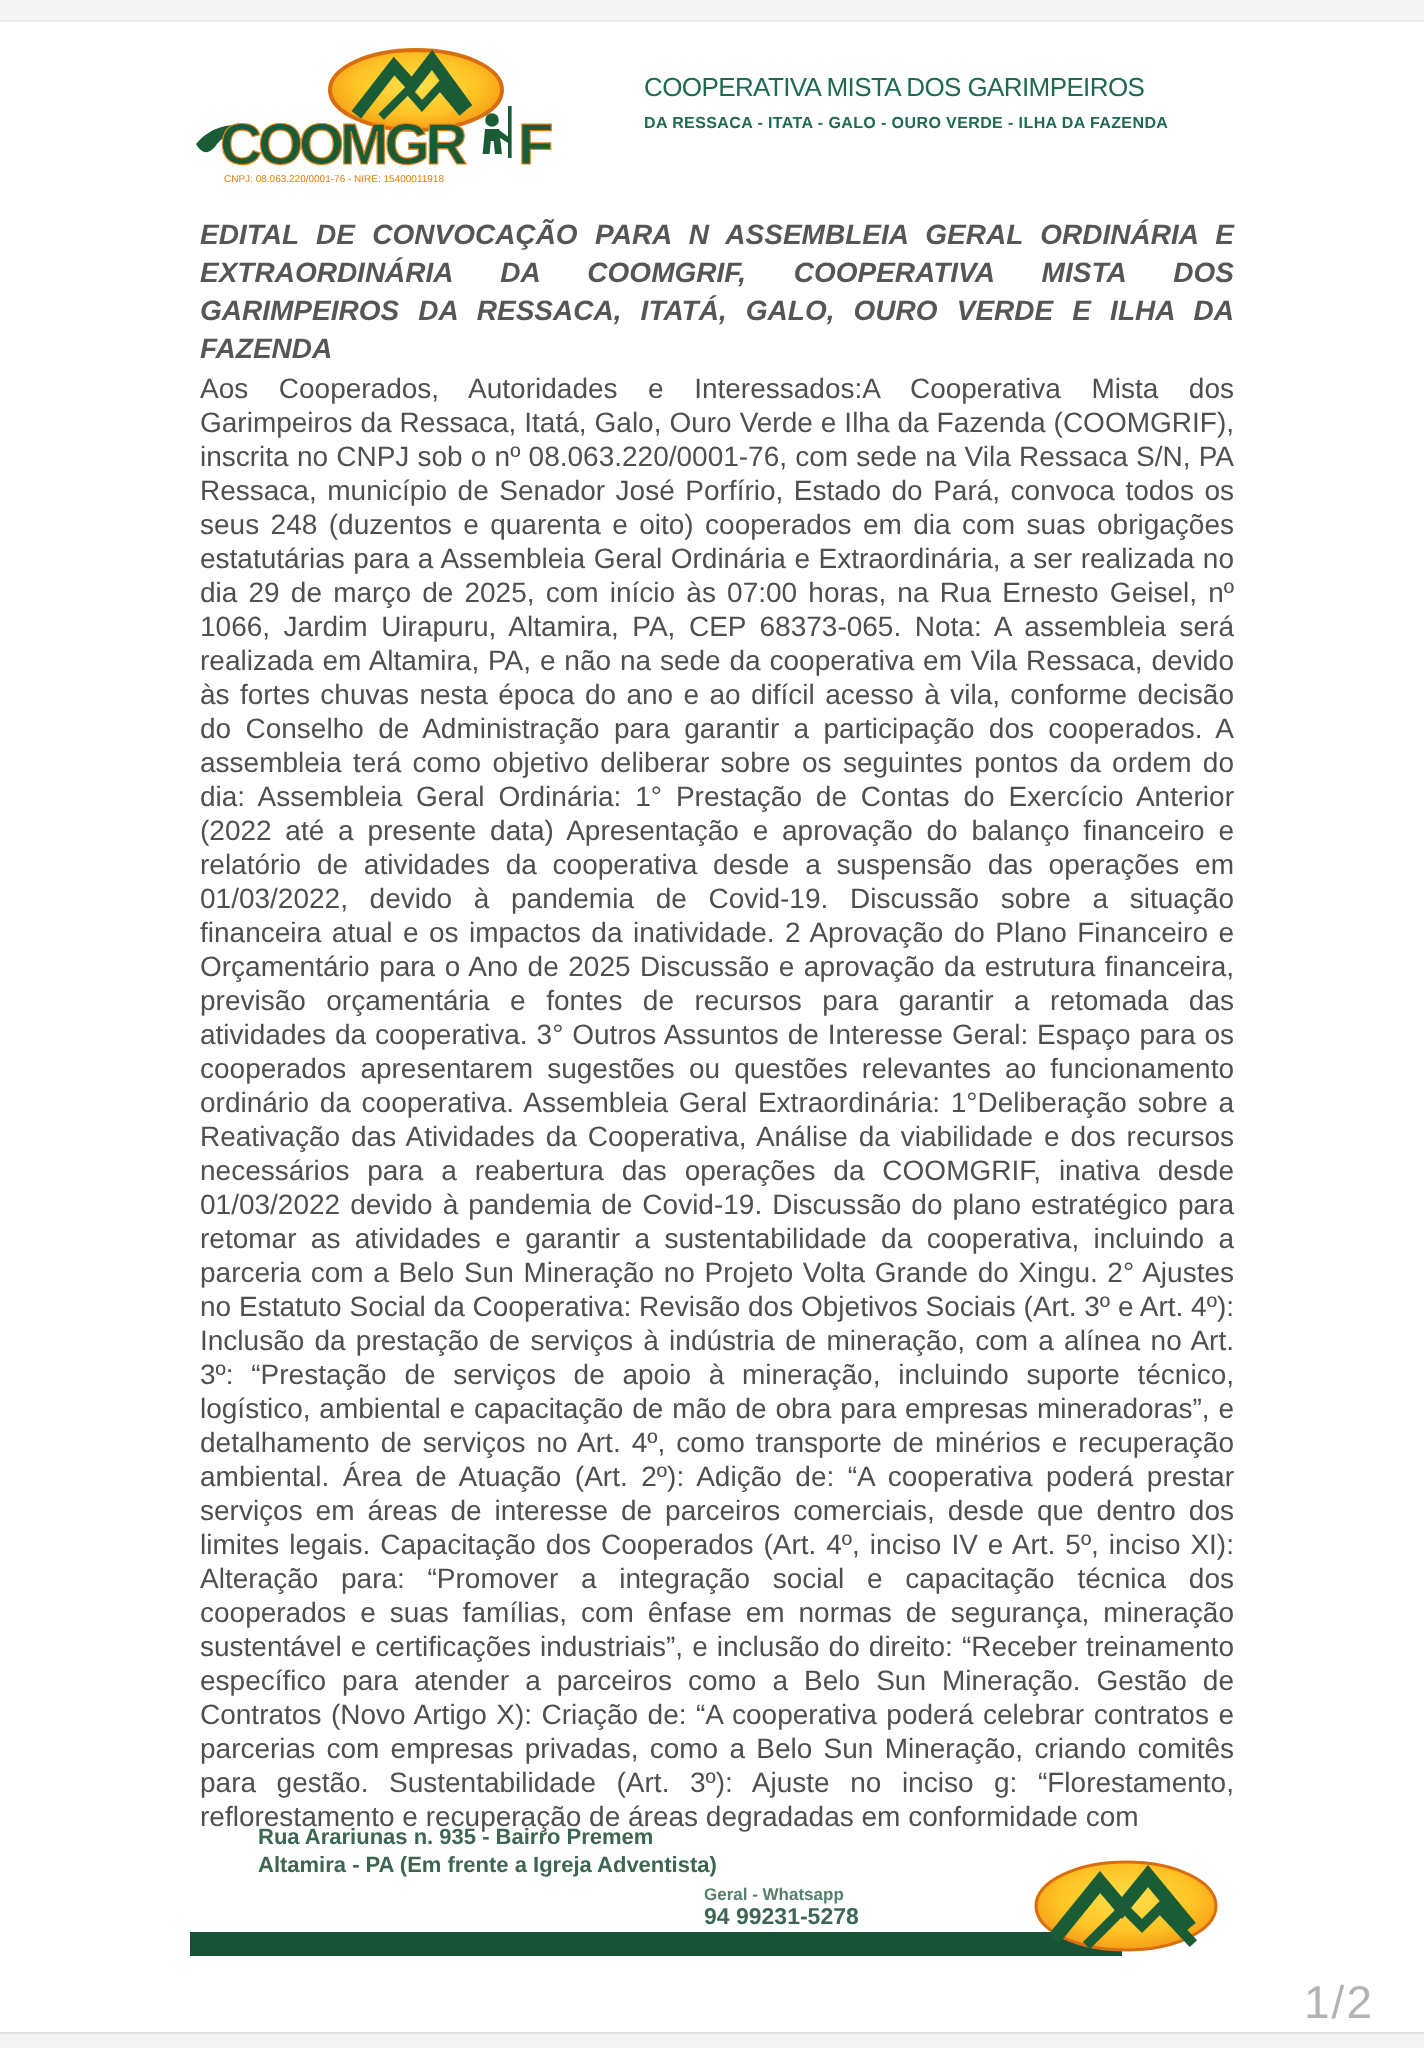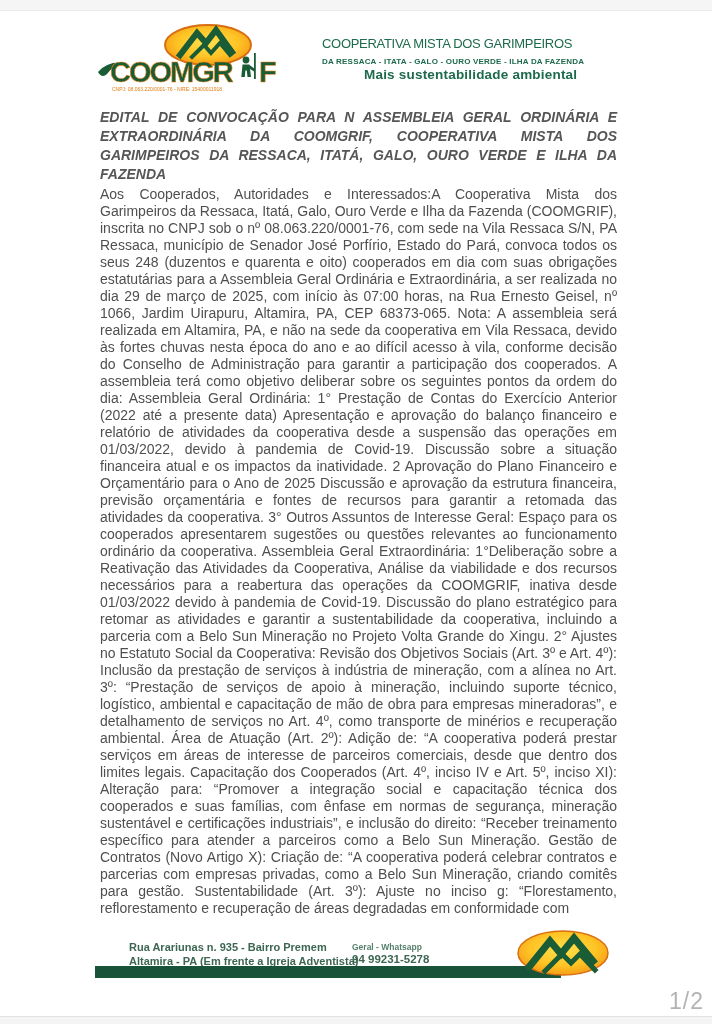--- a/index.html
+++ b/index.html
@@ -35,36 +35,36 @@
     font-size:14px;font-weight:bold;line-height:19px;
     color:#565656;text-align:justify;font-style:italic;
   }
   .doc-body{
     position:absolute;left:100px;top:186px;width:517px;height:750px;
     font-size:14px;line-height:17px;
     color:#4f4f4f;text-align:justify;overflow:hidden;
   }
   
   .footer-address{
-    position:absolute;left:129px;top:941px;
+    position:absolute;left:129px;top:913px;
     font-size:11px;font-weight:bold;line-height:13.5px;color:#3d6652;
   }
   .footer-phone{
     position:absolute;left:352px;top:942px;color:#3d6652;
   }
   .footer-phone .label{font-size:8.5px;font-weight:bold;color:#56806c;}
   .footer-phone .number{font-size:11.5px;font-weight:bold;margin-top:1px;text-align:right;}
   .footer-bar{
     position:absolute;left:95px;top:966px;width:466px;height:12px;
     background:#175239;
   }
   .footer-logo{position:absolute;left:517px;top:930px;width:93px;height:48px;}
   
   .page-indicator{
-    position:absolute;right:8px;top:988px;
+    position:absolute;right:25px;top:988px;
     font-size:23px;color:#b3b3b3;letter-spacing:1px;
   }
   .bottom-strip{
     position:absolute;left:0;bottom:0;width:712px;height:7px;
     background:#f4f4f4;border-top:1px solid #e2e2e2;
   }
 </style>
 </head>
 <body>
 
@@ -99,21 +99,20 @@
     </g>
     <text x="163" y="58" font-family="Liberation Sans, sans-serif" font-size="29" font-weight="bold" fill="#1a5c35" stroke="#e8821a" stroke-width="0.6">F</text>
 
     <text x="16" y="67" font-family="Liberation Sans, sans-serif" font-size="5" fill="#e07c10">CNPJ: 08.063.220/0001-76 - NIRE: 15400011918</text>
   </svg>
 </div>
 
 <div class="org-block">
   <div class="org-line1">COOPERATIVA MISTA DOS GARIMPEIROS</div>
   <div class="org-line2">DA RESSACA - ITATA - GALO - OURO VERDE - ILHA DA FAZENDA</div>
-  <div class="org-line3">Mais sustentabilidade ambiental</div>
 </div>
 
 <div class="doc-title">EDITAL DE CONVOCAÇÃO PARA N ASSEMBLEIA GERAL ORDINÁRIA E EXTRAORDINÁRIA DA COOMGRIF, COOPERATIVA MISTA DOS GARIMPEIROS DA RESSACA, ITATÁ, GALO, OURO VERDE E ILHA DA FAZENDA</div>
 
 <div class="doc-body">Aos Cooperados, Autoridades e Interessados:A Cooperativa Mista dos Garimpeiros da Ressaca, Itatá, Galo, Ouro Verde e Ilha da Fazenda (COOMGRIF), inscrita no CNPJ sob o nº 08.063.220/0001-76, com sede na Vila Ressaca S/N, PA Ressaca, município de Senador José Porfírio, Estado do Pará, convoca todos os seus 248 (duzentos e quarenta e oito) cooperados em dia com suas obrigações estatutárias para a Assembleia Geral Ordinária e Extraordinária, a ser realizada no dia 29 de março de 2025, com início às 07:00 horas, na Rua Ernesto Geisel, nº 1066, Jardim Uirapuru, Altamira, PA, CEP 68373-065.  Nota: A assembleia será realizada em Altamira, PA, e não na sede da cooperativa em Vila Ressaca, devido às fortes chuvas nesta época do ano e ao difícil acesso à vila, conforme decisão do Conselho de Administração para garantir a participação dos cooperados. A assembleia terá como objetivo deliberar sobre os seguintes pontos da ordem do dia: Assembleia Geral Ordinária: 1° Prestação de Contas do Exercício Anterior (2022 até a presente data) Apresentação e aprovação do balanço financeiro e relatório de atividades da cooperativa desde a suspensão das operações em 01/03/2022, devido à pandemia de Covid-19. Discussão sobre a situação financeira atual e os impactos da inatividade. 2 Aprovação do Plano Financeiro e Orçamentário para o Ano de 2025 Discussão e aprovação da estrutura financeira, previsão orçamentária e fontes de recursos para garantir a retomada das atividades da cooperativa. 3° Outros Assuntos de Interesse Geral: Espaço para os cooperados apresentarem sugestões ou questões relevantes ao funcionamento ordinário da cooperativa. Assembleia Geral Extraordinária: 1°Deliberação sobre a Reativação das Atividades da Cooperativa, Análise da viabilidade e dos recursos necessários para a reabertura das operações da COOMGRIF, inativa desde 01/03/2022 devido à pandemia de Covid-19. Discussão do plano estratégico para retomar as atividades e garantir a sustentabilidade da cooperativa, incluindo a parceria com a Belo Sun Mineração no Projeto Volta Grande do Xingu. 2° Ajustes no Estatuto Social da Cooperativa: Revisão dos Objetivos Sociais (Art. 3º e Art. 4º): Inclusão da prestação de serviços à indústria de mineração, com a alínea no Art. 3º: “Prestação de serviços de apoio à mineração, incluindo suporte técnico, logístico, ambiental e capacitação de mão de obra para empresas mineradoras”, e detalhamento de serviços no Art. 4º, como transporte de minérios e recuperação ambiental. Área de Atuação (Art. 2º): Adição de: “A cooperativa poderá prestar serviços em áreas de interesse de parceiros comerciais, desde que dentro dos limites legais. Capacitação dos Cooperados (Art. 4º, inciso IV e Art. 5º, inciso XI): Alteração para: “Promover a integração social e capacitação técnica dos cooperados e suas famílias, com ênfase em normas de segurança, mineração sustentável e certificações industriais”, e inclusão do direito: “Receber treinamento específico para atender a parceiros como a Belo Sun Mineração. Gestão de Contratos (Novo Artigo X): Criação de: “A cooperativa poderá celebrar contratos e parcerias com empresas privadas, como a Belo Sun Mineração, criando comitês para gestão. Sustentabilidade (Art. 3º): Ajuste no inciso g: “Florestamento, reflorestamento e recuperação de áreas degradadas em conformidade com</div>
 
 <div class="footer-address">
   <div>Rua Arariunas n. 935  - Bairro Premem</div>
   <div>Altamira - PA (Em frente a Igreja Adventista)</div>
 </div>

